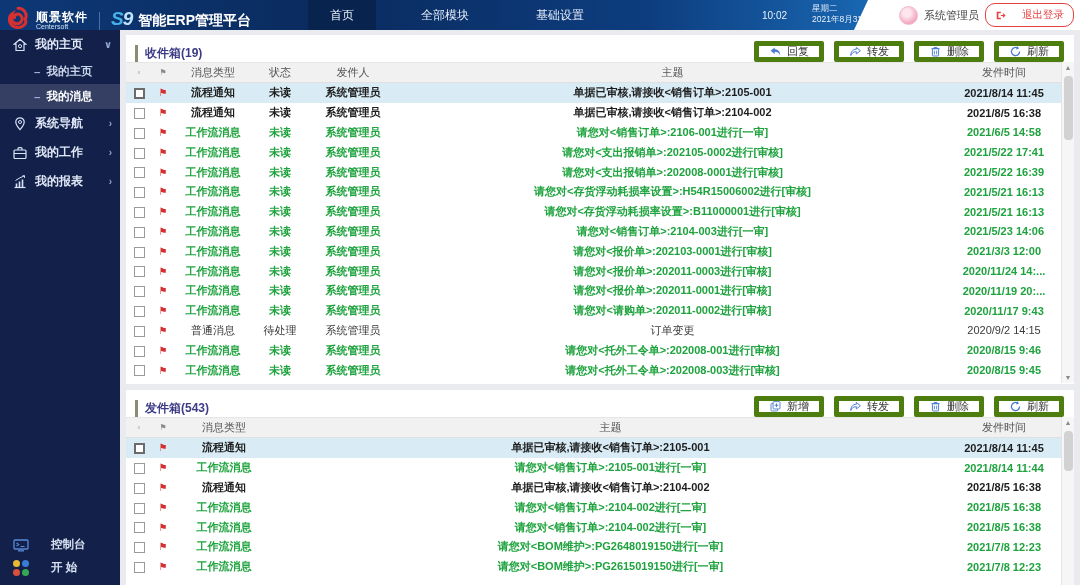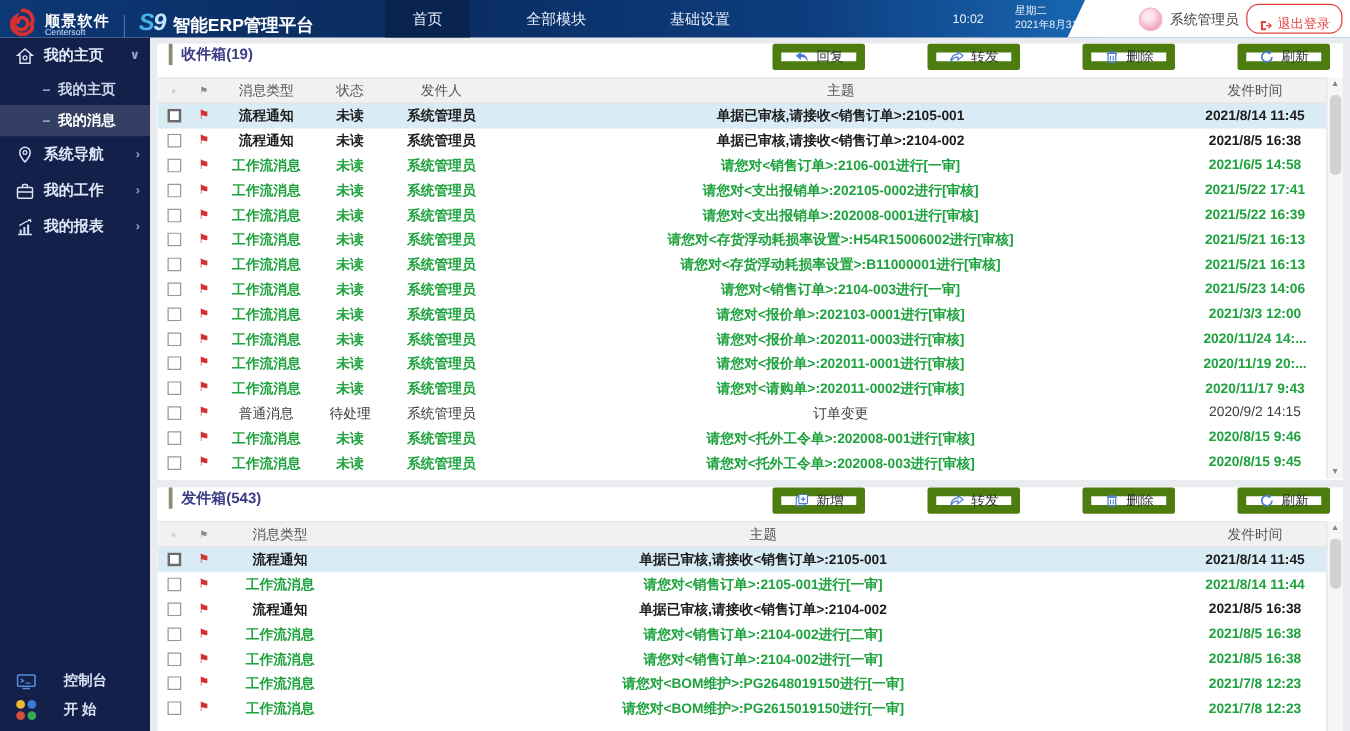--- a/index.html
+++ b/index.html
@@ -29,21 +29,21 @@
   .datebox { position:absolute; left:812px; top:3px; font-size:8.5px; line-height:1.35; color:#e8f0fb; }
 
   .topbar-white { position:absolute; right:0; top:0; height:30px; width:212px; background:#ffffff; }
   .topbar-white::before { content:""; position:absolute; left:-14px; top:0; width:0; height:0;
     border-bottom:30px solid #ffffff; border-left:14px solid transparent; }
   .userarea { position:absolute; right:6px; top:0; height:30px; display:flex; align-items:center; gap:6px; }
   .avatar { width:19px; height:19px; border-radius:50%;
     background:radial-gradient(circle at 40% 35%, #fde6ee 25%, #f3a7c0 70%, #e88aa9 100%);
     border:1px solid #f0b9cc; }
   .username { font-size:11px; color:#444; }
-  .logout-btn { display:flex; align-items:flex-end; gap:4px; border:1px solid #e64040; color:#e64040;
+  .logout-btn { display:flex; align-items:center; gap:16px; border:1px solid #e64040; color:#e64040;
     border-radius:10px; height:24px; padding:0 9px; font-size:10.5px; background:#fff; cursor:pointer; white-space:nowrap; }
 
   
   .sidebar { position:absolute; left:0; top:30px; width:120px; bottom:0; background:#13204a; color:#dfe7f6;font-weight:bold; }
   .side-item { display:flex; align-items:center; height:29px; padding:0 8px 0 12px; font-size:12px; cursor:pointer; }
   .side-item .s-icon { width:16px; height:16px; margin-right:7px; flex:none; }
   .side-item .chev { margin-left:auto; font-size:10px; color:#8fa6cf; }
   .side-sub { display:flex; align-items:center; height:25px; padding-left:34px; font-size:11.5px;
     color:#c9d4ea; cursor:pointer; }
   .side-sub.active { background:rgba(255,255,255,0.14); color:#fff; }
@@ -53,25 +53,25 @@
   .foot-row .f-icon { width:16px; height:16px; margin-right:22px; flex:none; }
   .start-grid { display:grid; grid-template-columns:7px 7px; grid-template-rows:7px 7px; gap:2px; }
   .start-grid i { border-radius:50%; display:block; }
 
   
   .content { position:absolute; left:120px; top:30px; right:0; bottom:0; background:#e9ebee; padding:5px 6px 0 6px; }
   .panel { position:relative; background:#fff; }
   .panel.inbox { height:349px; margin-bottom:6px; }
   .panel.outbox { height:224px; }
 
-  .title-bar { display:flex; align-items:flex-start; height:27px; padding:0 10px 0 9px; background:#fff; }
+  .title-bar { display:flex; align-items:flex-end; height:27px; padding:0 10px 0 9px; background:#fff; }
   .p-title { font-size:12px; font-weight:bold; color:#3b3b86; border-left:3px solid #8b8b72; padding-left:7px; }
   .btns { margin-left:auto; display:flex; gap:10px; }
-  .btn { display:flex; align-items:center; gap:5px; border:7px solid #4d7c0f; background:#fff; height:21px;
-    padding:0 10px; font-size:11px; color:#333; border-radius:2px; cursor:pointer;margin-left:40px; }
+  .btn { display:flex; align-items:center; gap:5px; border:5px solid #4d7c0f; background:#fff; height:21px;
+    padding:0 10px; font-size:11px; color:#333; border-radius:2px; cursor:pointer; }
   .btn svg { flex:none; }
 
   .grid-head { height:21px; background:#f1f1f2; border-top:1px solid #e6e6e6; border-bottom:1px solid #e0e0e0;
     font-size:11px; color:#555; margin-right:13px; }
   .grid-body { margin-right:13px; overflow:hidden; }
   .inbox-cols { display:grid; grid-template-columns:26px 22px 78px 56px 90px 1fr 114px; align-items:center; }
   .outbox-cols { display:grid; grid-template-columns:26px 22px 100px 1fr 114px; align-items:center; }
   .col { text-align:center; overflow:hidden; white-space:nowrap; text-overflow:ellipsis; }
 
   .grid-row { height:19.8px; font-size:11px; background:#fff; cursor:pointer; }

